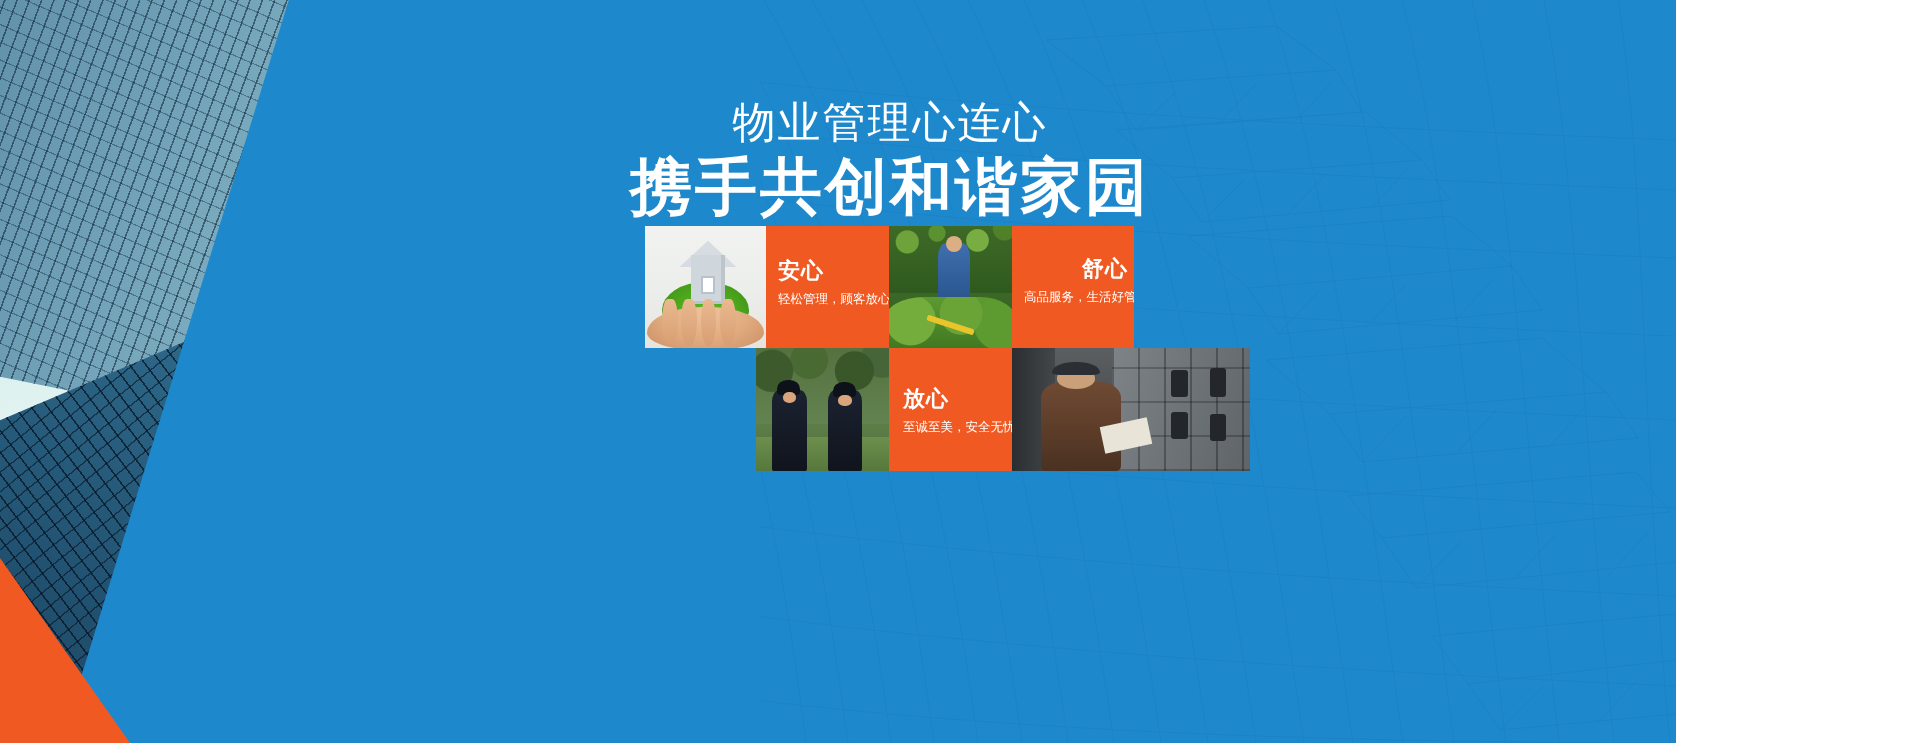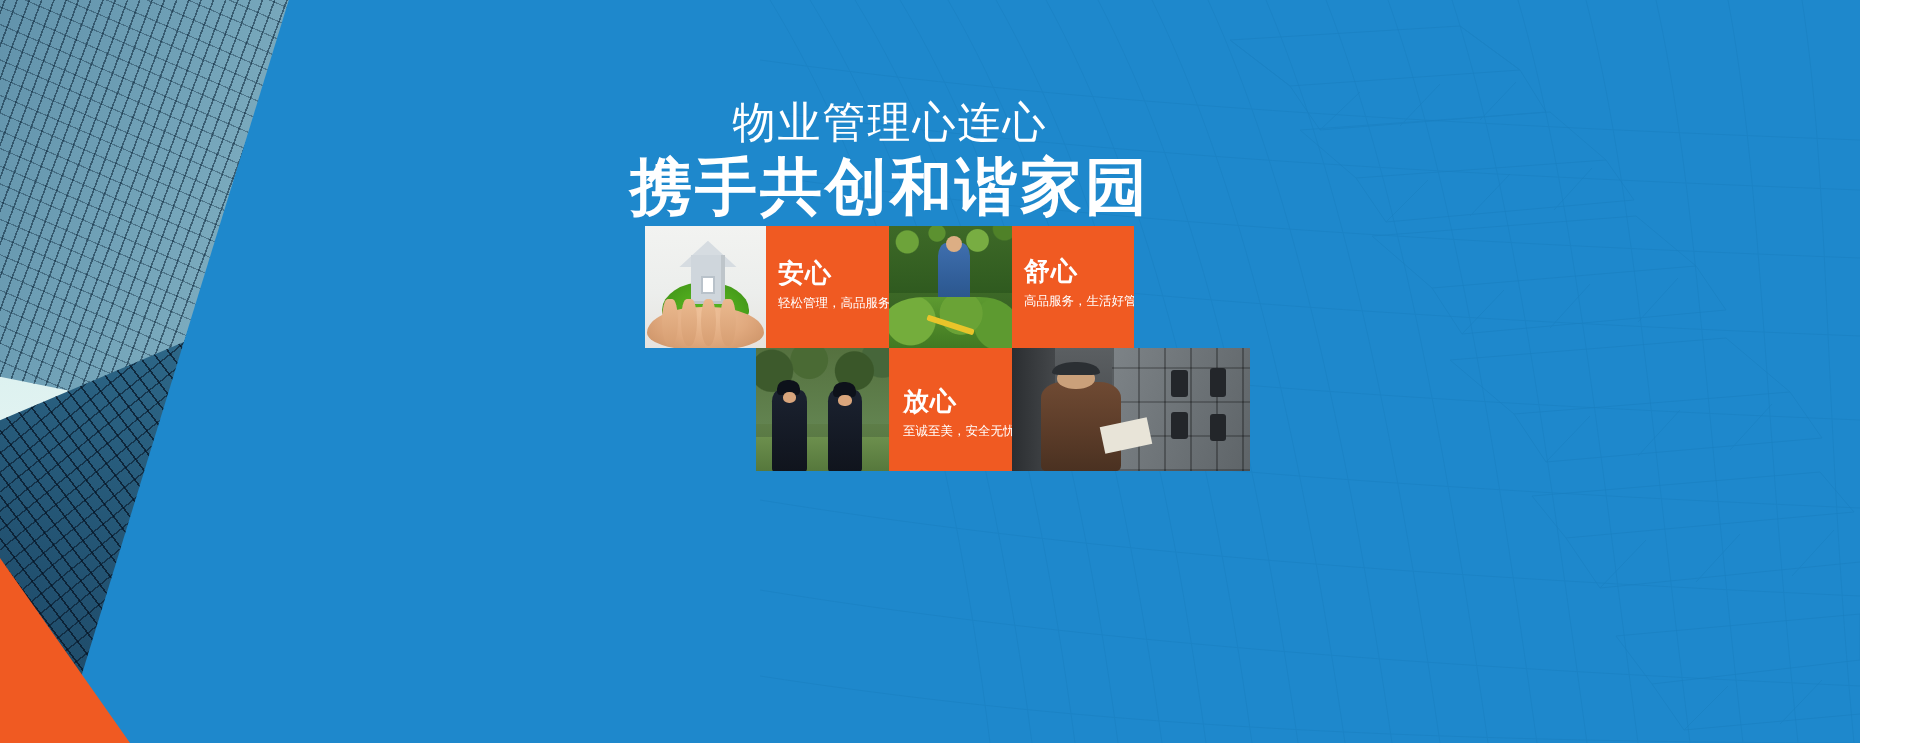--- a/index.html
+++ b/index.html
@@ -4,21 +4,21 @@
 <title>物业管理 Banner</title>
 <style>
   html,body{margin:0;padding:0;background:#fff;}
   body{
     font-family:"Liberation Sans","DejaVu Sans",sans-serif;
     -webkit-font-smoothing:antialiased;
   }
 
   .banner{
     position:relative;
-    width:1860px;
+    width:1676px;
     height:743px;
     overflow:hidden;
     background:#b91c1c;
   }
 
   
   .blue-field{
     position:absolute;
     inset:0;
     background:#1e88cc;
@@ -178,41 +178,41 @@
   .c-anxin  {left:121px; top:0px;   width:123px; height:122px;}
   .c-garden {left:244px; top:0px;   width:123px; height:122px;}
   .c-shuxin {left:367px; top:0px;   width:122px; height:122px;}
   .c-blank  {left:0px;   top:122px; width:111px; height:123px;}
   .c-guard  {left:111px; top:122px; width:133px; height:123px;}
   .c-fangxin{left:244px; top:122px; width:123px; height:123px;}
   .c-elec   {left:367px; top:122px; width:238px; height:123px;}
 
   .card-title{
     color:#fff;
-    font-size:26px;
+    font-size:22px;
     font-weight:700;
     letter-spacing:1px;
     line-height:1;
     margin:0;
   }
   .card-sub{
     color:#fff;
     font-size:12.5px;
     font-weight:400;
     line-height:1;
     margin:11px 0 0 0;
     white-space:nowrap;
   }
   .orange .inner{
     position:absolute;
     left:12px; top:34px;
     right:6px;
   }
   .c-fangxin .inner{left:14px; top:40px;}
-  .c-shuxin  .inner{left:12px; top:32px;}
+  .c-shuxin  .inner{left:12px; top:32px;text-align:right;}
 
   
   .ph{position:absolute;inset:0;}
 
   
   .ph-home{background:linear-gradient(180deg,#f2f3f1 0%,#eceeec 55%,#e6e3df 100%);}
   .ph-home .grass{
     position:absolute; left:14%; bottom:20%;
     width:72%; height:34%;
     background:radial-gradient(ellipse at 50% 100%,#5fbf25 0%,#4ea81d 55%,#3c8c16 100%);
@@ -477,21 +477,21 @@
         <div class="finger" style="left:14%"></div>
         <div class="finger" style="left:30%"></div>
         <div class="finger" style="left:46%"></div>
         <div class="finger" style="left:62%"></div>
       </div>
     </div>
 
     <div class="cell orange c-anxin">
       <div class="inner">
         <p class="card-title">安心</p>
-        <p class="card-sub">轻松管理，高品服务</p>
+        <p class="card-sub">轻松管理，顾客放心</p>
       </div>
     </div>
 
     <div class="cell photo c-garden">
       <div class="ph ph-garden">
         <div class="wall"></div>
         <div class="foliage"></div>
         <div class="worker"></div>
         <div class="head"></div>
         <div class="hedge"></div>

